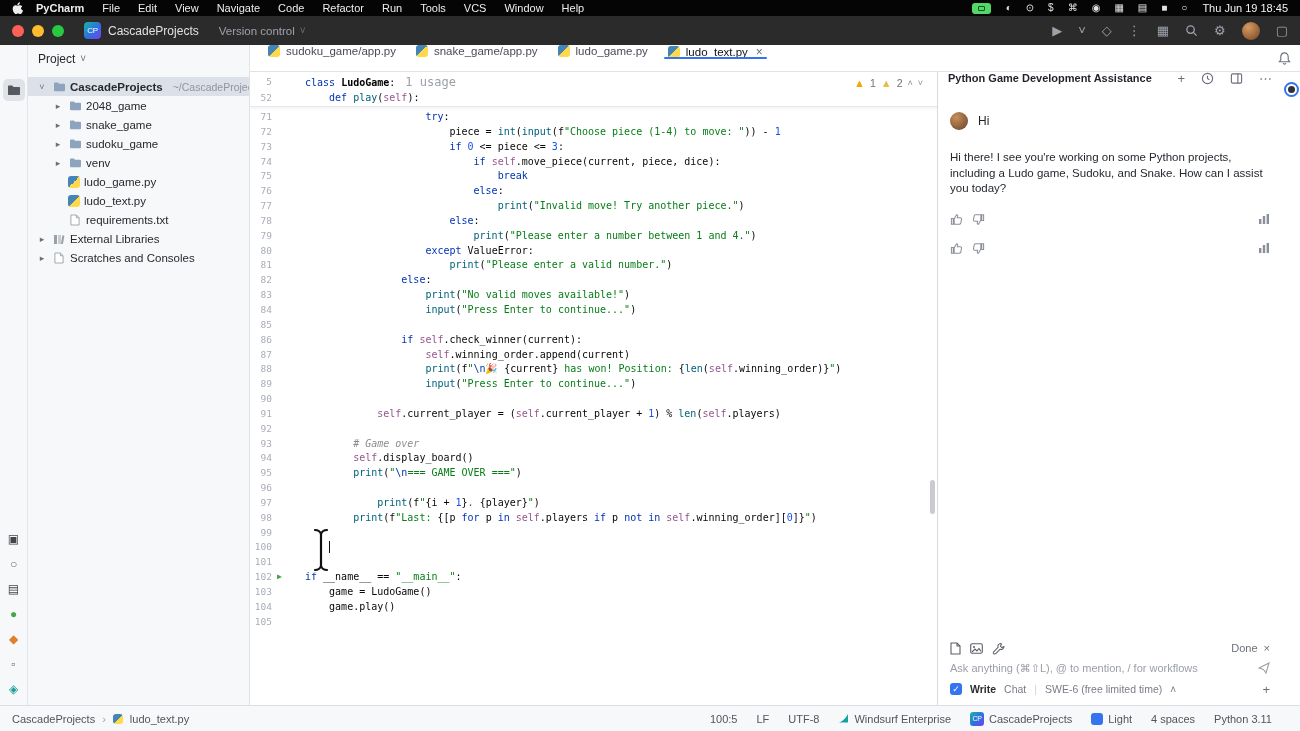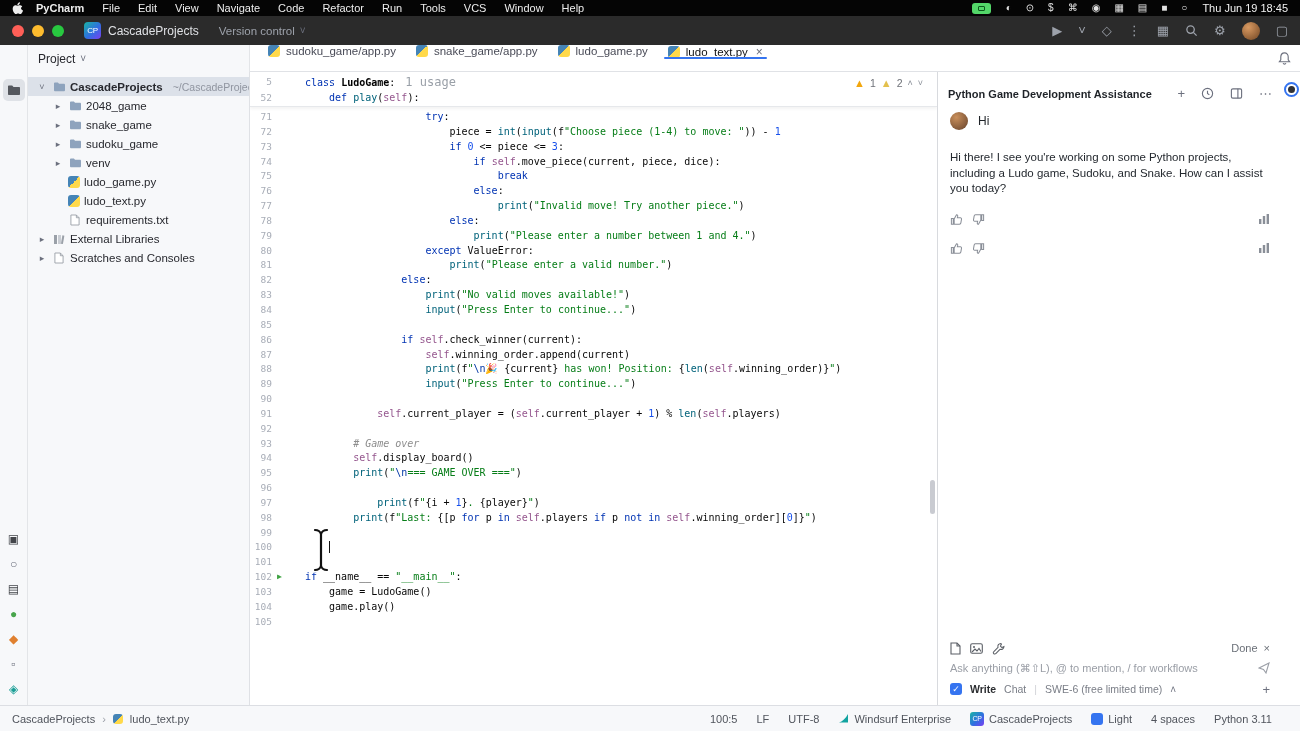--- a/index.html
+++ b/index.html
@@ -88,21 +88,21 @@
   .inspections { position:absolute; top:5px; right:14px; z-index:5; display:flex; align-items:center; gap:5px;
                  font-family:"Liberation Sans",sans-serif; font-size:10.5px; color:#6e7178; }
   .warn-glyph { color:#f2a60d; font-size:11px; line-height:1; }
   .warn-glyph.weak { color:#e3c04d; }
   .insp-arrow { color:#8a8f98; font-size:9px; }
   .ed-scroll-thumb { position:absolute; right:2px; top:408px; width:5px; height:34px; background:#b7bac1; border-radius:3px; opacity:0.75; z-index:4; }
   .mouse-ibeam { position:absolute; left:60px; top:455px; z-index:10; pointer-events:none; }
 
   
   .chat-panel { grid-row:2; grid-column:4; border-left:1px solid #d8dade; background:#fff; display:flex; flex-direction:column; position:relative; }
-  .chat-header { height:28px; display:flex; align-items:flex-end; padding:0 10px; gap:16px; }
+  .chat-header { height:28px; display:flex; align-items:flex-start; padding:0 10px; gap:16px; }
   .ch-title { font-size:11px; font-weight:bold; color:#1f2328; margin-right:auto; white-space:nowrap; }
   .ch-icon { color:#6c707e; font-size:13px; line-height:1; display:inline-flex; align-items:center; }
   .chat-body { flex:1; padding:6px 12px; overflow:hidden; }
   .msg-user { display:flex; align-items:center; gap:10px; margin-top:6px; }
   .chat-avatar { width:18px; height:18px; border-radius:50%; background:radial-gradient(circle at 35% 30%, #c98f5b, #7d5436 75%); flex:none; }
   .msg-user-text { font-size:12px; color:#1f2328; }
   .msg-ai { margin-top:20px; font-size:11.5px; line-height:1.35; color:#24292f; }
   .feedback-row { display:flex; align-items:center; gap:9px; margin-top:16px; }
   .feedback-row .chart { margin-left:auto; }
   .icon-btn { display:inline-flex; align-items:center; justify-content:center; cursor:default; }

